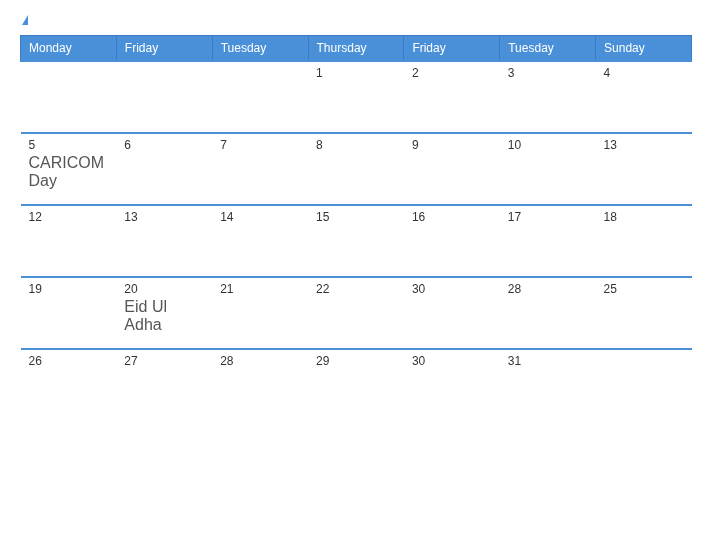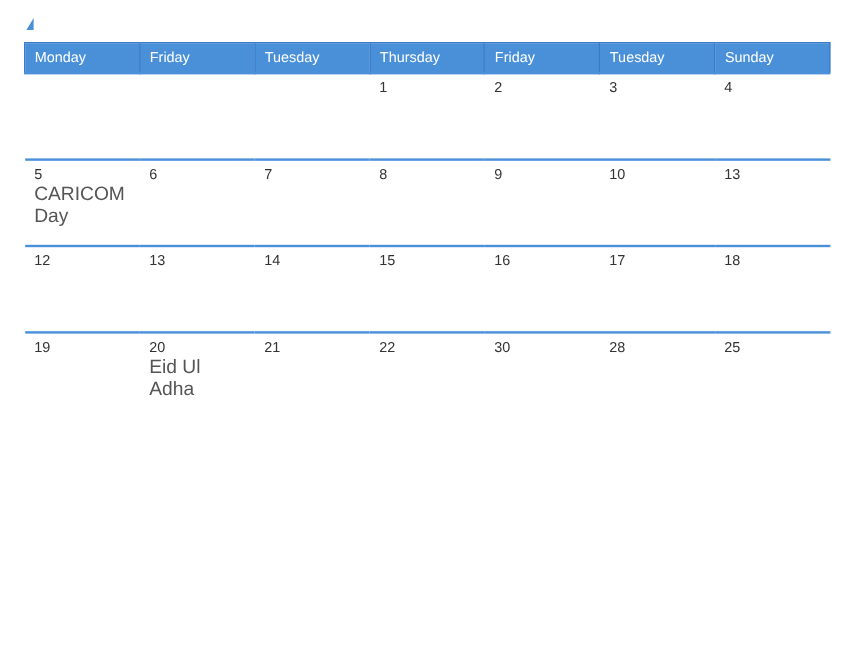--- a/index.html
+++ b/index.html
@@ -225,15 +225,36 @@
           <td>
             <span class="day-number">30</span>
           </td>
           <td>
             <span class="day-number">28</span>
           </td>
           <td>
             <span class="day-number">25</span>
           </td>
         </tr>
+        <tr>
+          <td>
+            <span class="day-number">26</span>
+          </td>
+          <td>
+            <span class="day-number">27</span>
+          </td>
+          <td>
+            <span class="day-number">28</span>
+          </td>
+          <td>
+            <span class="day-number">29</span>
+          </td>
+          <td>
+            <span class="day-number">30</span>
+          </td>
+          <td>
+            <span class="day-number">31</span>
+          </td>
+          <td class="empty-cell"></td>
+        </tr>
       </tbody>
   </table>
 </div>
 
 </body></html>

